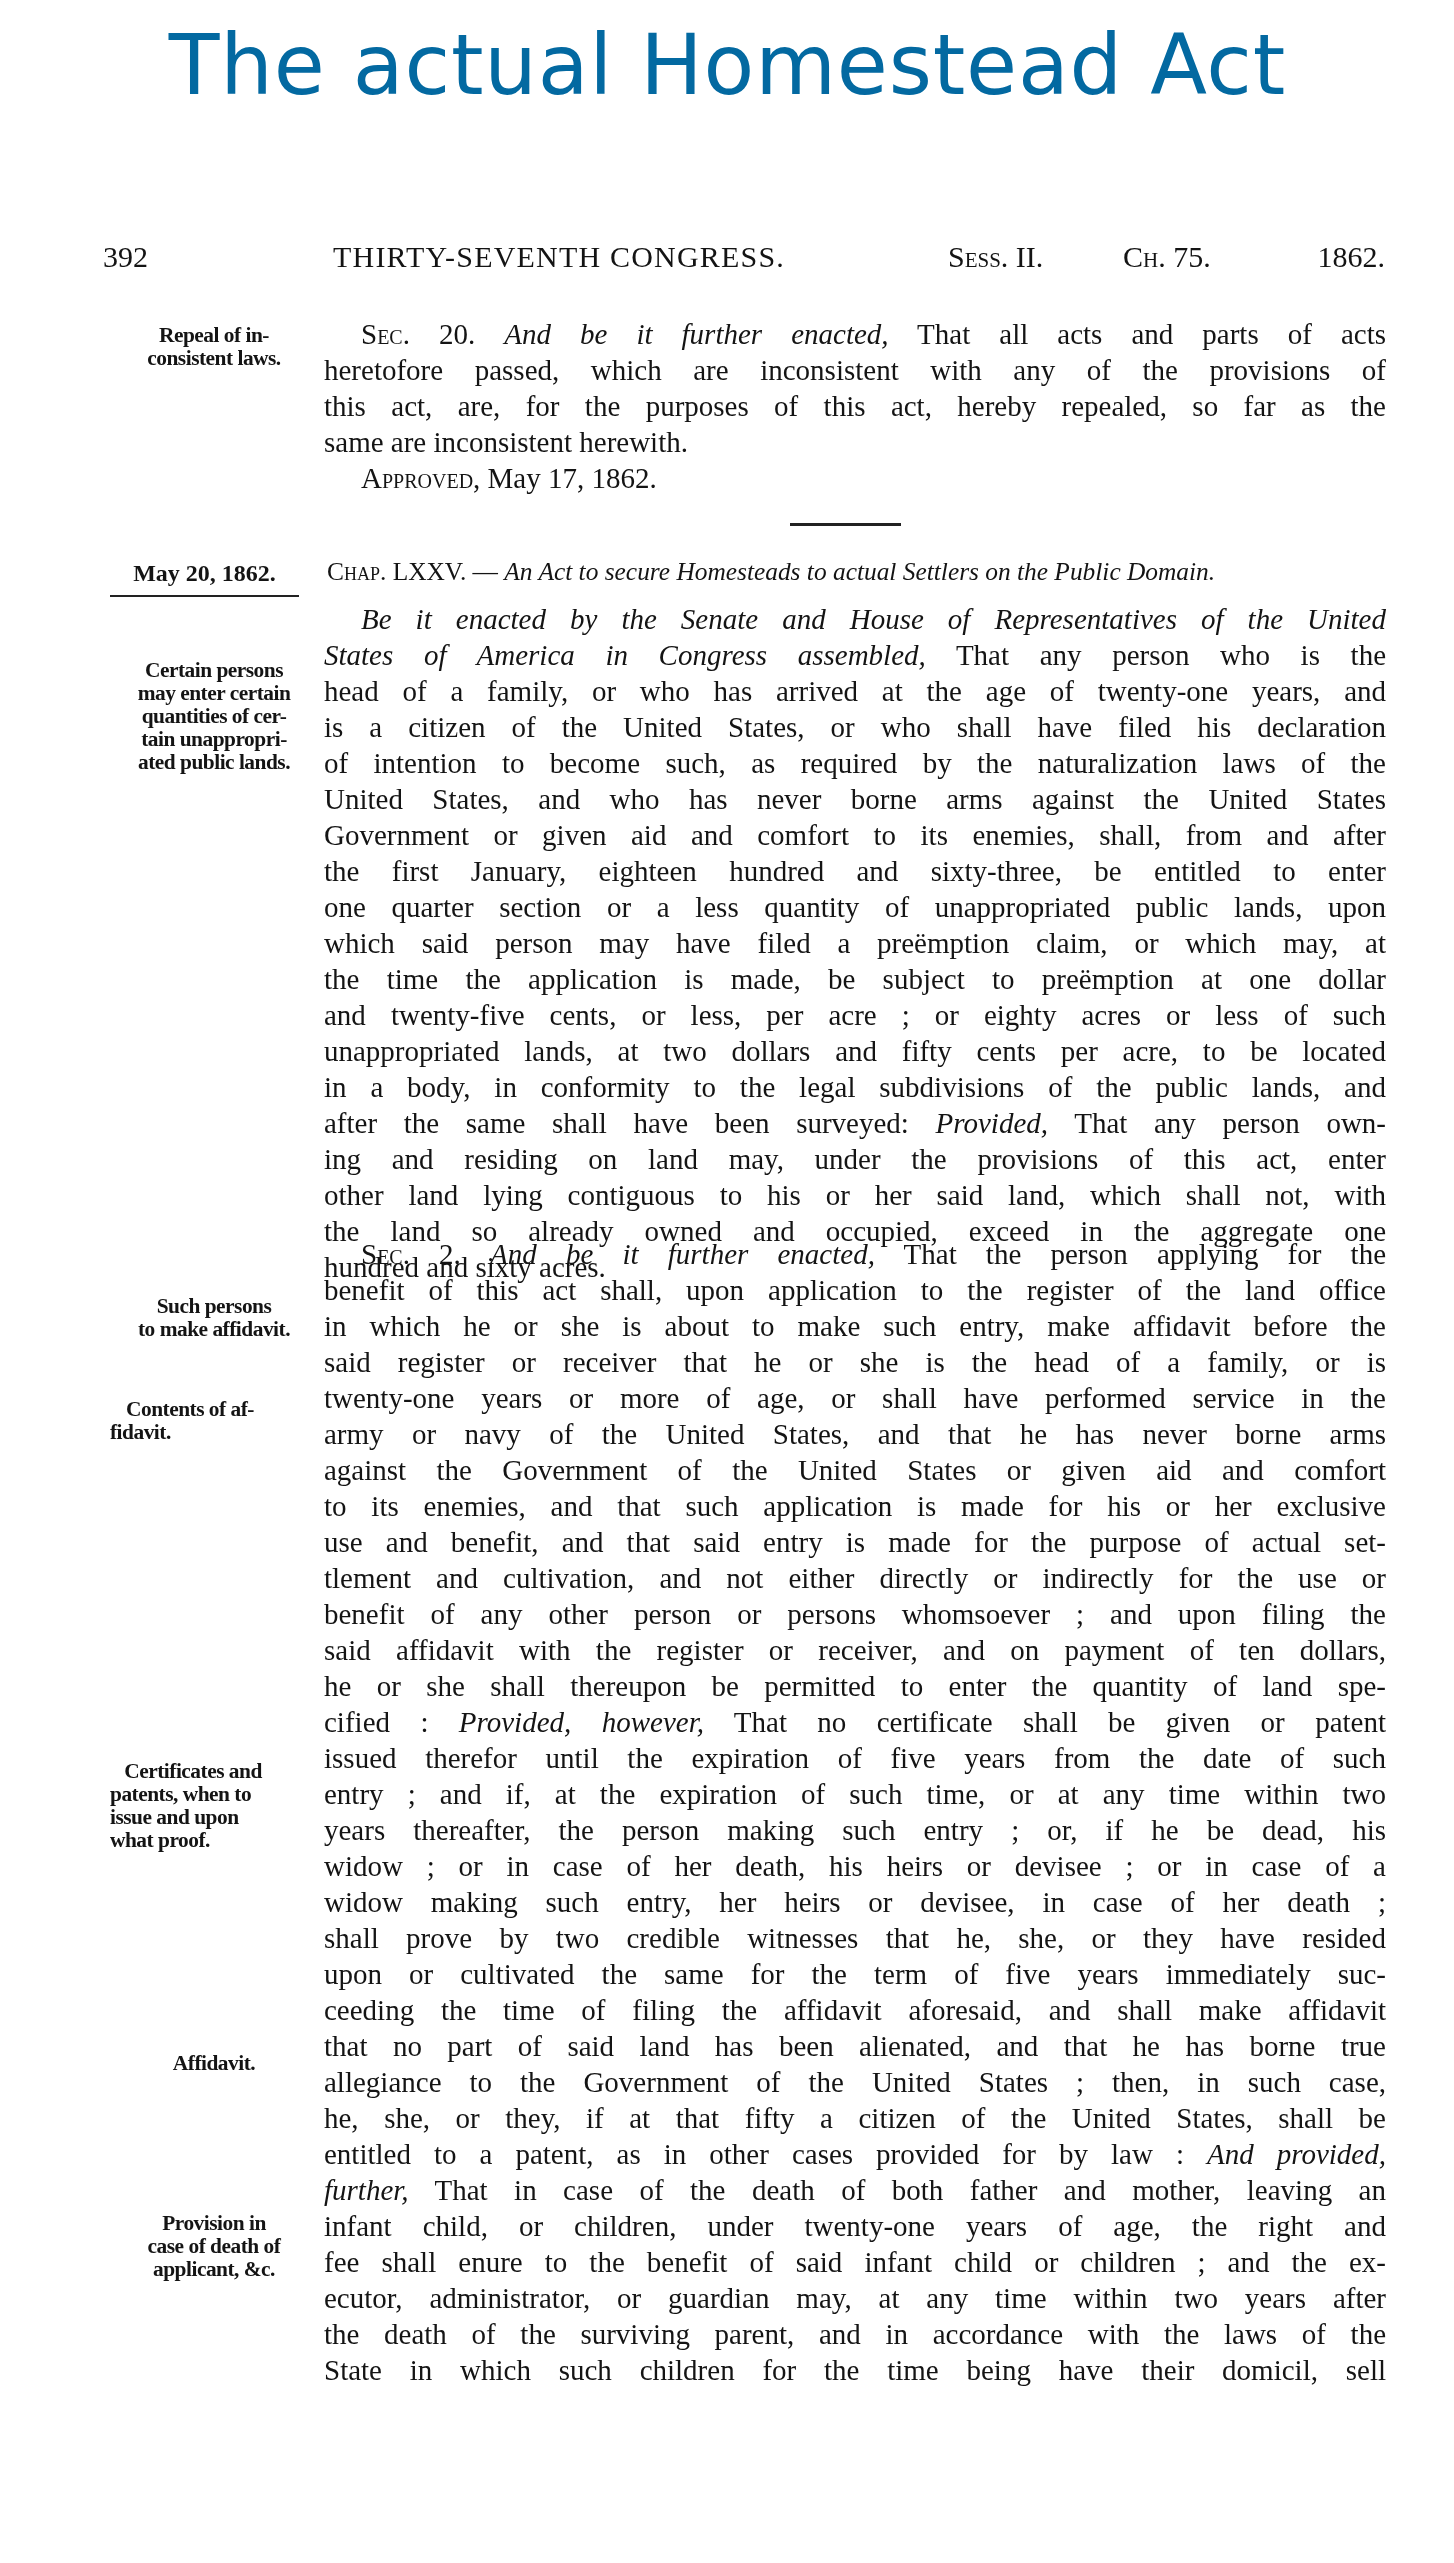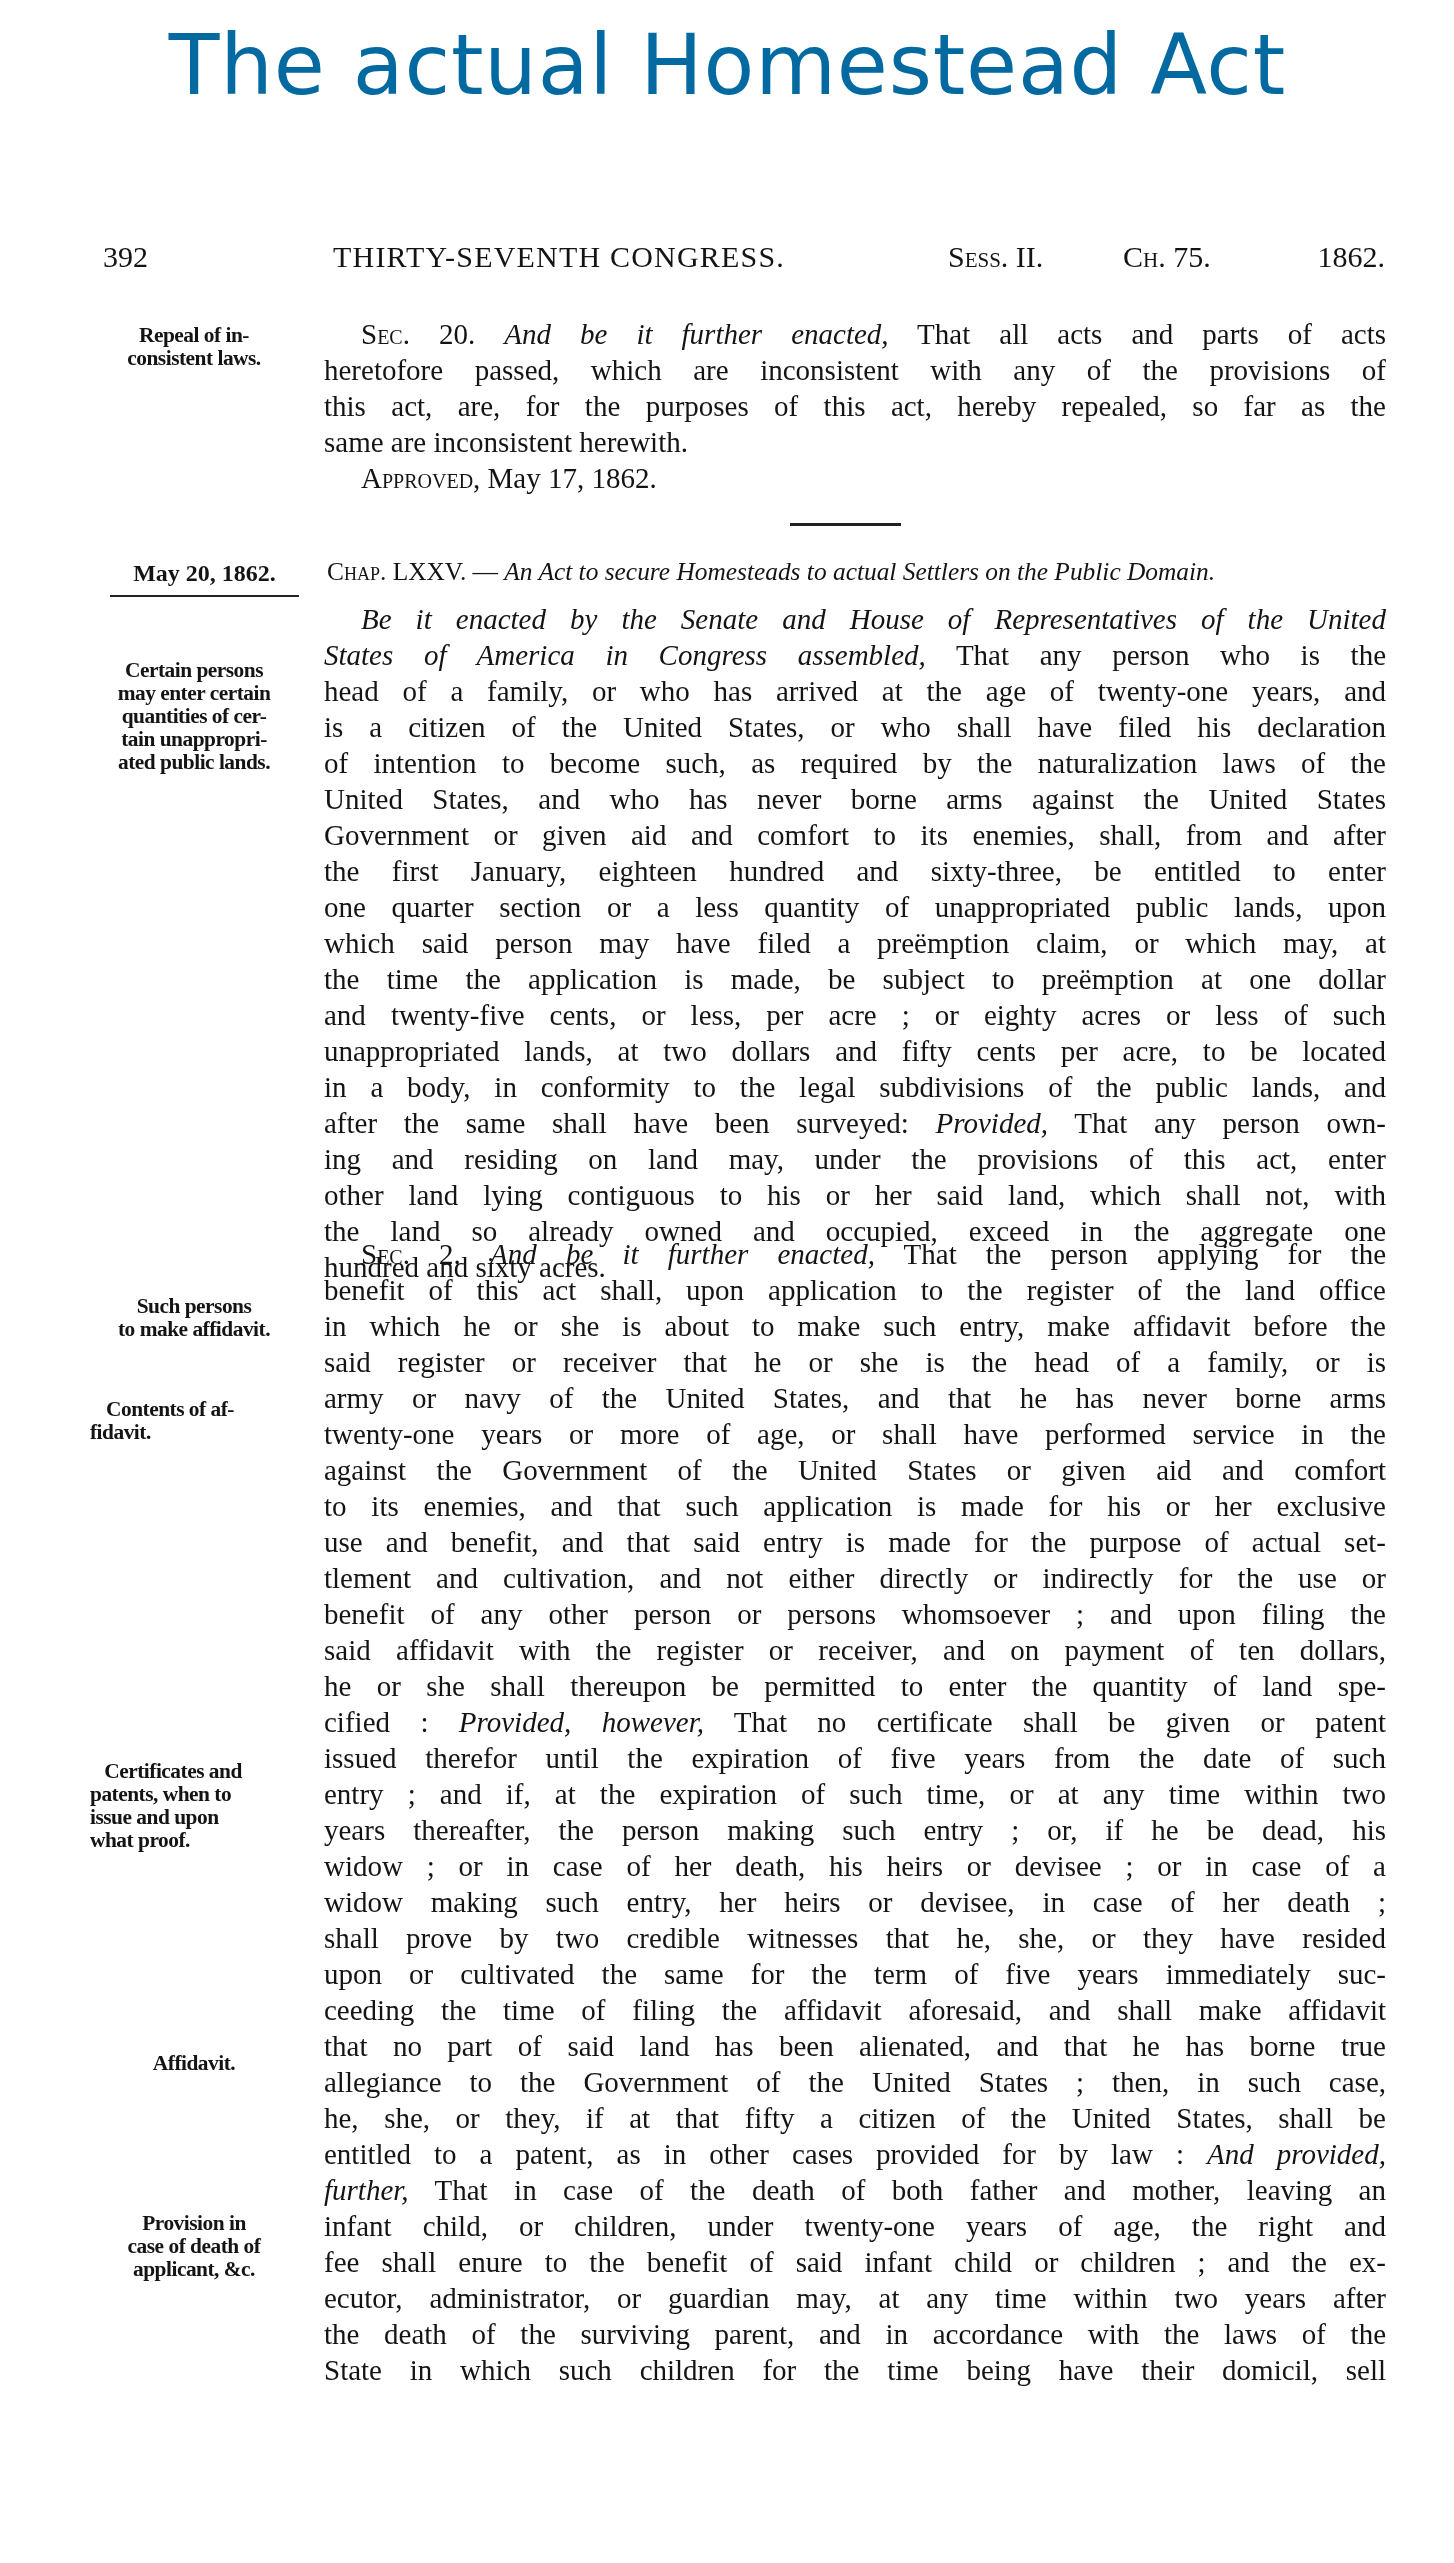--- a/index.html
+++ b/index.html
@@ -13,21 +13,21 @@
     font-family: "Liberation Serif", "DejaVu Serif", serif; color: #141414; }
   .running-head { position: absolute; top: 236px; left: 103px; width: 1282px; height: 41px;
     font-size: 30px; line-height: 41px; }
   .page-num { position: absolute; left: 0; top: 0; }
   .head-title { position: absolute; left: 230px; top: 0; letter-spacing: 1.2px; }
   .head-sess { position: absolute; left: 845px; top: 0; }
   .head-ch { position: absolute; left: 1020px; top: 0; }
   .head-year { position: absolute; right: 0; top: 0; }
   .sc { font-variant: small-caps; text-align: right; }
 
-  .margin-note { position: absolute; left: 90px; width: 208px; font-size: 21.4px; line-height: 23px;
+  .margin-note { position: absolute; left: 110px; width: 208px; font-size: 21.4px; line-height: 23px;
     text-align: center; font-weight: bold; letter-spacing: -0.5px; }
   .margin-note.left { text-align: left; }
   .date-note { position: absolute; left: 110px; width: 189px; top: 557px; font-size: 24px; line-height: 32px;
     text-align: center; font-weight: bold; border-bottom: 2.4px solid #222; padding-bottom: 6.3px; }
 
   .body-col { position: absolute; left: 316px; width: 1070px; font-size: 29px; line-height: 36px;
     text-align: justify; }
   .line { display: block; white-space: nowrap; text-align: justify; text-align-last: justify; height: 36px; overflow: visible; margin-left: 8px; }
   .line.last { text-align-last: left; }
   .indent { padding-left: 37px; }
@@ -140,22 +140,22 @@
 
   <div class="body-col" style="top:1236px;">
     <span class="line indent">
       <span class="sc">Sec. 2.</span>
       <span class="it">And be it further enacted,</span>
       <span>That the person applying for the</span>
     </span>
     <span class="line">benefit of this act shall, upon application to the register of the land office</span>
     <span class="line">in which he or she is about to make such entry, make affidavit before the</span>
     <span class="line">said register or receiver that he or she is the head of a family, or is</span>
+    <span class="line">twenty-one years or more of age, or shall have performed service in the</span>
     <span class="line">army or navy of the United States, and that he has never borne arms</span>
-    <span class="line">twenty-one years or more of age, or shall have performed service in the</span>
     <span class="line">against the Government of the United States or given aid and comfort</span>
     <span class="line">to its enemies, and that such application is made for his or her exclusive</span>
     <span class="line">use and benefit, and that said entry is made for the purpose of actual set-</span>
     <span class="line">tlement and cultivation, and not either directly or indirectly for the use or</span>
     <span class="line">benefit of any other person or persons whomsoever ; and upon filing the</span>
     <span class="line">said affidavit with the register or receiver, and on payment of ten dollars,</span>
     <span class="line">he or she shall thereupon be permitted to enter the quantity of land spe-</span>
     <span class="line">
       <span>cified :</span>
       <span class="it">Provided, however,</span>

